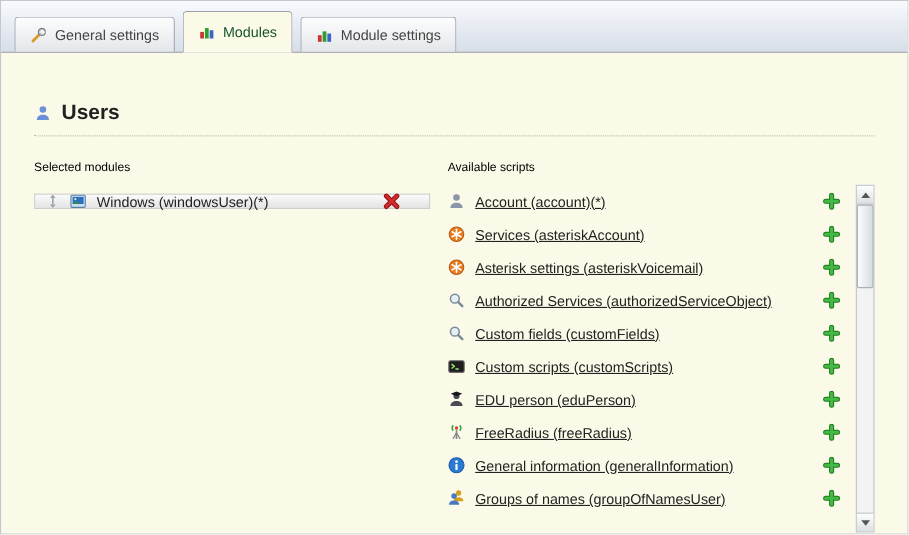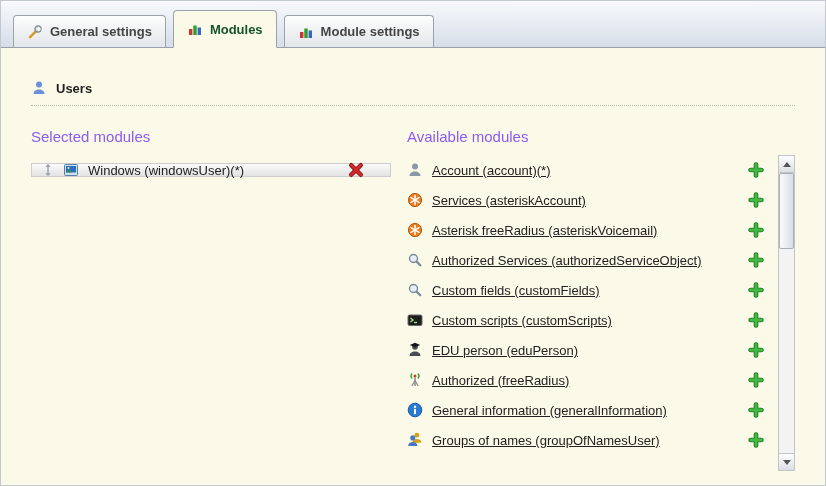--- a/index.html
+++ b/index.html
@@ -3,31 +3,31 @@
 <meta charset="utf-8">
 <style>
   html,body{margin:0;padding:0;background:#fff;font-family:"Liberation Sans",sans-serif;}
   .window{position:relative;width:826px;height:486px;box-sizing:border-box;border:1px solid #c2c8d0;background:#fbfae8;overflow:hidden;}
 
   
   .tabbar{box-sizing:border-box;height:47px;background:linear-gradient(#f8fafc,#e2e7ef 65%,#d7dee8);
     border-bottom:1px solid #98a0ac;display:flex;align-items:flex-end;padding-left:12px;}
   .tab{box-sizing:border-box;display:flex;align-items:center;gap:7px;height:32px;padding:0 13px;margin-right:7px;
     border:1px solid #9aa2ae;border-bottom:none;border-radius:4px 4px 0 0;
-    background:linear-gradient(#fdfdfd,#e3e6ea);color:#444;font-size:13px;cursor:pointer;white-space:nowrap;font-weight:bold;}
+    background:linear-gradient(#fdfdfd,#e3e6ea);color:#444;font-size:13px;cursor:pointer;white-space:nowrap;}
   .tab.active{height:38px;background:#fbfae8;color:#14532d;margin-bottom:-1px;border-bottom:1px solid #fbfae8;}
 
   
   .content{padding:0 30px;}
-  .section-head{display:flex;align-items:center;gap:9px;margin-top:32px;padding-bottom:9px;
-    border-bottom:1px dotted #b8b8a8;font-weight:bold;font-size:13px;color:#222;}
+  .section-head{display:flex;align-items:center;gap:9px;margin-top:44px;padding-bottom:9px;
+    border-bottom:1px dotted #b8b8a8;font-weight:bold;font-size:19px;color:#222;}
   .columns{display:flex;margin-top:16px;gap:16px;}
   .col-left{width:360px;}
   .col-right{flex:1;display:flex;flex-direction:column;}
-  .col-title{font-size:15px;color:#8b5cf6;margin-top:6px;}
+  .col-title{font-size:11px;color:#000000;margin-top:6px;}
 
   .selected-row{margin-top:18px;height:14px;box-sizing:border-box;border:1px solid #cdcdcd;
     background:linear-gradient(#fbfbfb,#e3e3e3);display:flex;align-items:center;padding:0 10px;gap:9px;
     font-size:13px;color:#222;}
   .remove-btn{margin-left:auto;margin-right:16px;cursor:pointer;display:flex;}
 
   .avail-body{display:flex;margin-top:10px;gap:8px;}
   .avail-list{flex:1;}
   .avail-row{height:30px;display:flex;align-items:center;gap:9px;font-size:13px;color:#222;text-decoration:underline;}
   .add-btn{margin-left:auto;margin-right:6px;cursor:pointer;display:flex;}
@@ -131,21 +131,21 @@
                       <line x1="12.8" y1="3.2" x2="3.2" y2="12.8"></line>
                     </g>
                   </svg>
                 </span>
               </span>
             </div>
           </div>
       </div>
 
       <div class="col-right">
-        <div class="col-title">Available modules</div>
+        <div class="col-title">Available scripts</div>
         <div class="avail-body">
           <div class="avail-list" id="available-list">
               <div class="avail-row">
                 <span class="icn">
                   <svg viewBox="0 0 16 16">
                     <circle cx="8" cy="4.6" r="3" fill="#8a97a8"></circle>
                     <path d="M2.5 14c0-3.1 2.5-4.6 5.5-4.6s5.5 1.5 5.5 4.6z" fill="#8a97a8"></path>
                   </svg>
                 </span>
                 <span>Account (account)(*)</span>
@@ -195,21 +195,21 @@
                 <span class="icn">
                   <svg viewBox="0 0 16 16">
                     <circle cx="8" cy="8" r="6.6" fill="#e87c1e" stroke="#b85a10"></circle>
                     <g stroke="#fff" stroke-width="1.5" stroke-linecap="round">
                       <line x1="8" y1="3.4" x2="8" y2="12.6"></line>
                       <line x1="4" y1="5.7" x2="12" y2="10.3"></line>
                       <line x1="12" y1="5.7" x2="4" y2="10.3"></line>
                     </g>
                   </svg>
                 </span>
-                <span>Asterisk freeRadius (asteriskVoicemail)</span>
+                <span>Asterisk settings (asteriskVoicemail)</span>
                 <span class="add-btn">
                   <span class="icn">
                     <svg viewBox="0 0 16 16">
                       <g stroke="#1d7a1d" stroke-width="4.6" stroke-linecap="round">
                         <line x1="8" y1="2.6" x2="8" y2="13.4"></line>
                         <line x1="2.6" y1="8" x2="13.4" y2="8"></line>
                       </g>
                       <g stroke="#45b845" stroke-width="2.8" stroke-linecap="round">
                         <line x1="8" y1="2.6" x2="8" y2="13.4"></line>
                         <line x1="2.6" y1="8" x2="13.4" y2="8"></line>
@@ -315,21 +315,21 @@
               <div class="avail-row">
                 <span class="icn">
                   <svg viewBox="0 0 16 16">
                     <circle cx="8" cy="4" r="1.5" fill="#d33"></circle>
                     <path d="M5 1.5 A4 4 0 0 0 5 6.5" fill="none" stroke="#3aa83a" stroke-width="1.4"></path>
                     <path d="M11 1.5 A4 4 0 0 1 11 6.5" fill="none" stroke="#3aa83a" stroke-width="1.4"></path>
                     <line x1="8" y1="5.5" x2="8" y2="14" stroke="#888" stroke-width="1.5"></line>
                     <path d="M8 8.5 L4.8 14 M8 8.5 L11.2 14" stroke="#888" stroke-width="1.2" fill="none"></path>
                   </svg>
                 </span>
-                <span>Authorized (freeRadius)</span>
+                <span>FreeRadius (freeRadius)</span>
                 <span class="add-btn">
                   <span class="icn">
                     <svg viewBox="0 0 16 16">
                       <g stroke="#1d7a1d" stroke-width="4.6" stroke-linecap="round">
                         <line x1="8" y1="2.6" x2="8" y2="13.4"></line>
                         <line x1="2.6" y1="8" x2="13.4" y2="8"></line>
                       </g>
                       <g stroke="#45b845" stroke-width="2.8" stroke-linecap="round">
                         <line x1="8" y1="2.6" x2="8" y2="13.4"></line>
                         <line x1="2.6" y1="8" x2="13.4" y2="8"></line>

